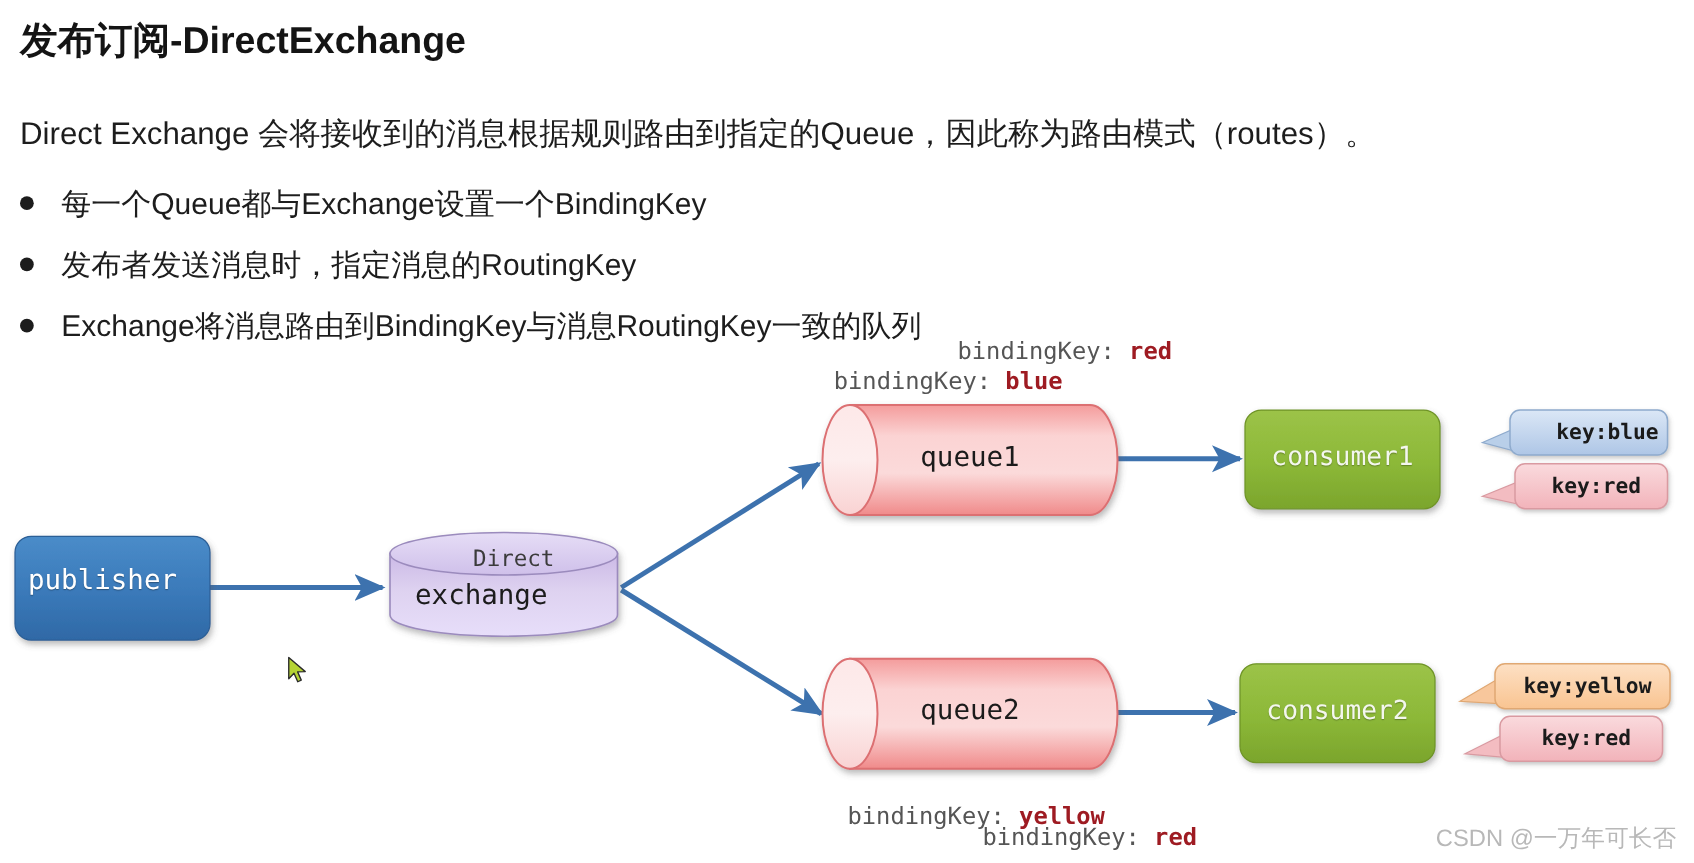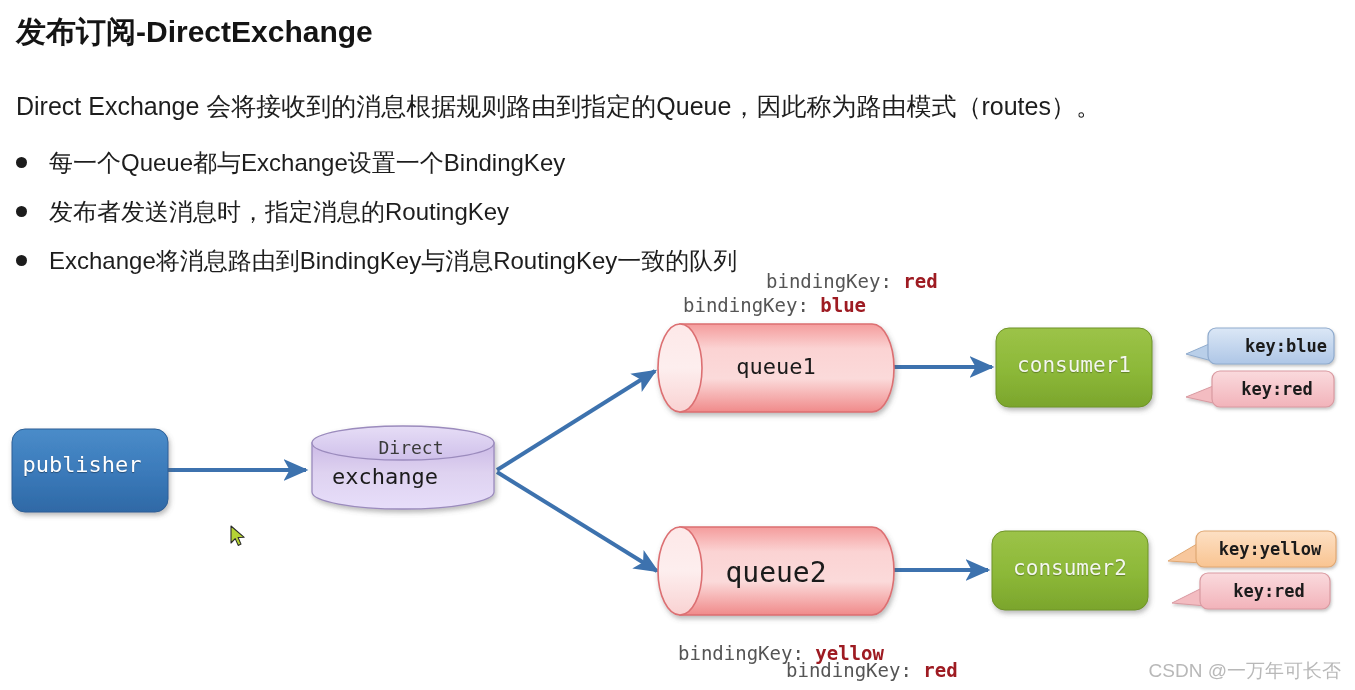--- a/index.html
+++ b/index.html
@@ -99,21 +99,21 @@
   }
   .lbl-queue1 {
     left: 660px; top: 354px; width: 232px;
     text-align: center;
     font-size: 22px;
     color: #1b1b1b;
   }
   .lbl-queue2 {
     left: 660px; top: 556px; width: 232px;
     text-align: center;
-    font-size: 28px;
+    font-size: 22px;
     color: #1b1b1b;
   }
   .lbl-consumer1 {
     left: 996px; top: 353px; width: 156px;
     text-align: center;
     font-size: 21px;
     color: #f4f7ee;
     text-shadow: 0 1px 1px rgba(0,0,0,.3);
   }
   .lbl-consumer2 {
@@ -143,21 +143,21 @@
     font-family: "DejaVu Sans Mono", "Liberation Mono", monospace;
     font-size: 19px;
     color: #555555;
     white-space: nowrap;
   }
   .binding-note .bk-val {
     font-weight: bold;
     color: #9e1b22;
   }
   .bn-red-top    { left: 766px; top: 270px; }
-  .bn-blue-top   { left: 667px; top: 294px; margin-left: 16px; }
+  .bn-blue-top   { left: 667px; top: 294px; }
   .bn-yellow-bot { left: 678px; top: 630px; margin-top: 12px; }
   .bn-red-bot    { left: 786px; top: 659px; }
 
   
   .watermark {
     position: absolute;
     right: 14px;
     bottom: 6px;
     font-size: 19px;
     color: #b8b8b8;

